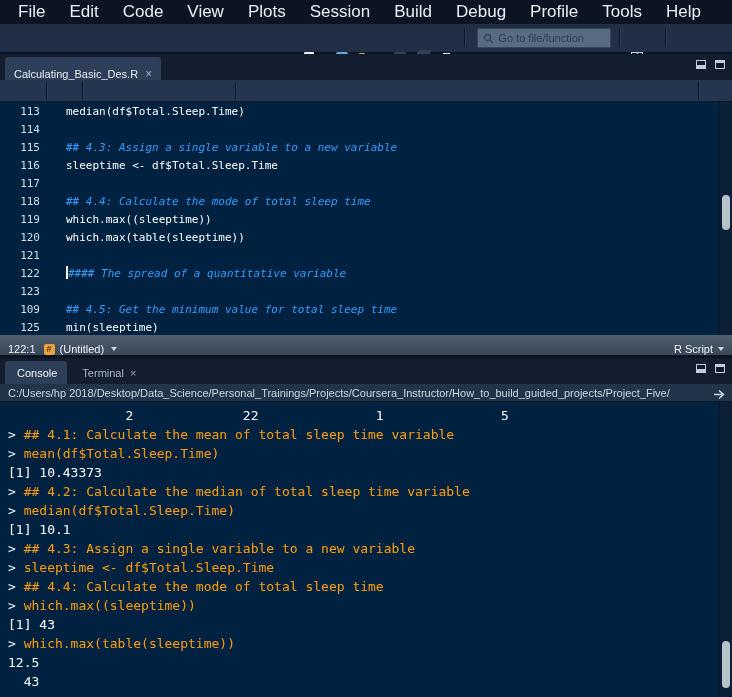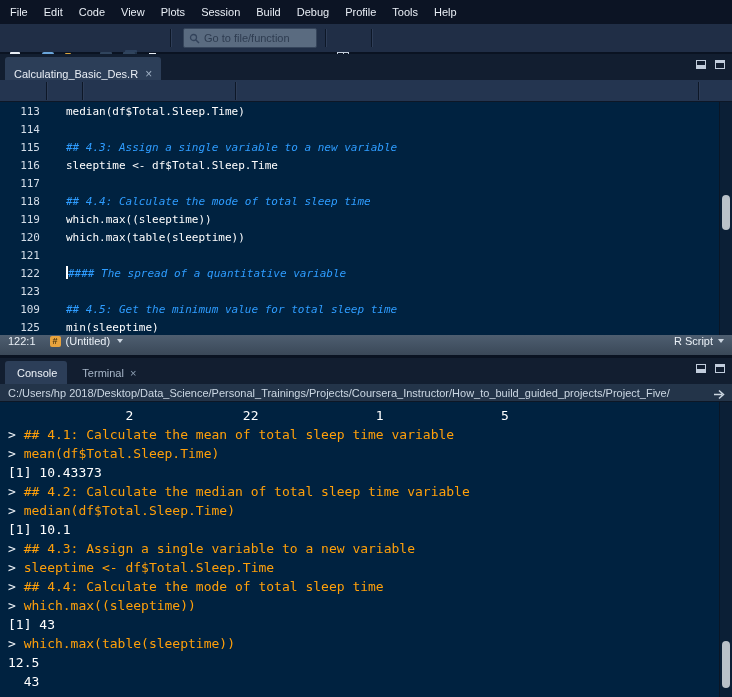--- a/index.html
+++ b/index.html
@@ -2,24 +2,24 @@
 <html><head>
 <meta charset="utf-8">
 <style>
   * { margin:0; padding:0; box-sizing:border-box; }
   html,body { width:732px; height:697px; overflow:hidden; }
   body { font-family:"Liberation Sans", sans-serif; background:#0c1424; }
   .app { width:732px; height:697px; display:flex; flex-direction:column; background:#16233a; }
 
   
   .menubar { height:24px; flex:none; background:#0c1424; display:flex; align-items:center; padding-left:2px; }
-  .menu-item { color:#e9eef5; font-size:11px; padding:0 8px; line-height:24px; cursor:default; }
+  .menu-item { color:#e9eef5; font-size:17px; padding:0 8px; line-height:24px; cursor:default;margin-left:8px; }
 
   
-  .toolbar { height:30px; flex:none; background:#202e46; border-bottom:2px solid #0a1322; display:flex; align-items:center; gap:5px; padding:0 7px; }
+  .toolbar { height:30px; flex:none; background:#202e46; border-bottom:2px solid #0a1322; display:flex; align-items:center; gap:5px; padding:0 7px;justify-content:flex-end; }
   .tbtn { display:inline-flex; align-items:center; gap:3px; padding:2px 3px; border-radius:2px; position:relative;margin-top:40px; }
   .tbtn.dim { opacity:.45; }
   .tsep { width:1px; height:18px; background:#0d1727; box-shadow:1px 0 0 #2e3d57; margin:0 3px; flex:none; }
   .caret { display:inline-block; width:0; height:0; border-left:3px solid transparent; border-right:3px solid transparent; border-top:4px solid #cdd7e2; margin-left:2px; }
 
   .ico { position:relative; display:inline-block; flex:none; }
   .ico-doc { width:10px; height:13px; background:#e9eef5; border-radius:1px; }
   .plusb::after { content:"+"; position:absolute; right:-4px; bottom:-4px; width:9px; height:9px; background:#2f9e44; border-radius:2px; color:#fff; font-size:8px; line-height:9px; text-align:center; font-weight:700; }
   .ico-proj { width:12px; height:12px; background:#6aa6dc; border-radius:2px; }
   .ico-folder { width:13px; height:10px; background:#d9a33c; border-radius:1px; margin-top:3px; }
@@ -76,21 +76,21 @@
   .ed-num { width:50px; flex:none; text-align:right; padding-right:10px; color:#d3dde8; }
   .ed-code { padding-left:16px; color:#ffffff; }
   .ed-code.comment { color:#2e9dff; font-style:italic; }
   .cursor { display:inline-block; width:2px; height:13px; background:#ffffff; vertical-align:-2px; }
 
   .vscroll { position:absolute; top:0; right:0; bottom:0; width:13px; background:#0b1f36; border-left:1px solid #0a1626; }
   .vthumb { position:absolute; left:2px; right:2px; background:#b9c1c9; border-radius:5px; }
   .ed-thumb { top:40%; height:15%; }
   .con-thumb { top:81%; height:16%; }
 
-  .statusbar { height:20px; flex:none; background:linear-gradient(#4e5e70,#3a4858); display:flex; align-items:flex-start; color:#eaf0f6; font-size:11px; padding:0 8px; gap:14px; }
+  .statusbar { height:20px; flex:none; background:linear-gradient(#4e5e70,#3a4858); display:flex; align-items:flex-end; color:#eaf0f6; font-size:11px; padding:0 8px; gap:8px; }
   .jump-menu { display:flex; align-items:center; gap:5px; }
   .hash-ico { width:11px; height:11px; background:#e8a33d; border-radius:2px; position:relative; }
   .hash-ico::after { content:"#"; position:absolute; left:0; right:0; top:0; bottom:0; color:#4a350f; font-size:9px; line-height:11px; text-align:center; font-weight:700; }
   .ftype { display:flex; align-items:center; gap:3px; }
 
   
   .console-pane { flex:1; min-height:0; display:flex; flex-direction:column; }
   .con-tabbar { height:26px; flex:none; background:#121e30; display:flex; align-items:flex-end; position:relative; }
   .con-tab { height:23px; display:flex; align-items:center; gap:6px; padding:0 10px; margin-left:5px; font-size:11px; color:#a7b6c8; border-radius:3px 3px 0 0; }
   .con-tab.active { background:#2c3e58; color:#eef3f9;padding-left:12px; }

